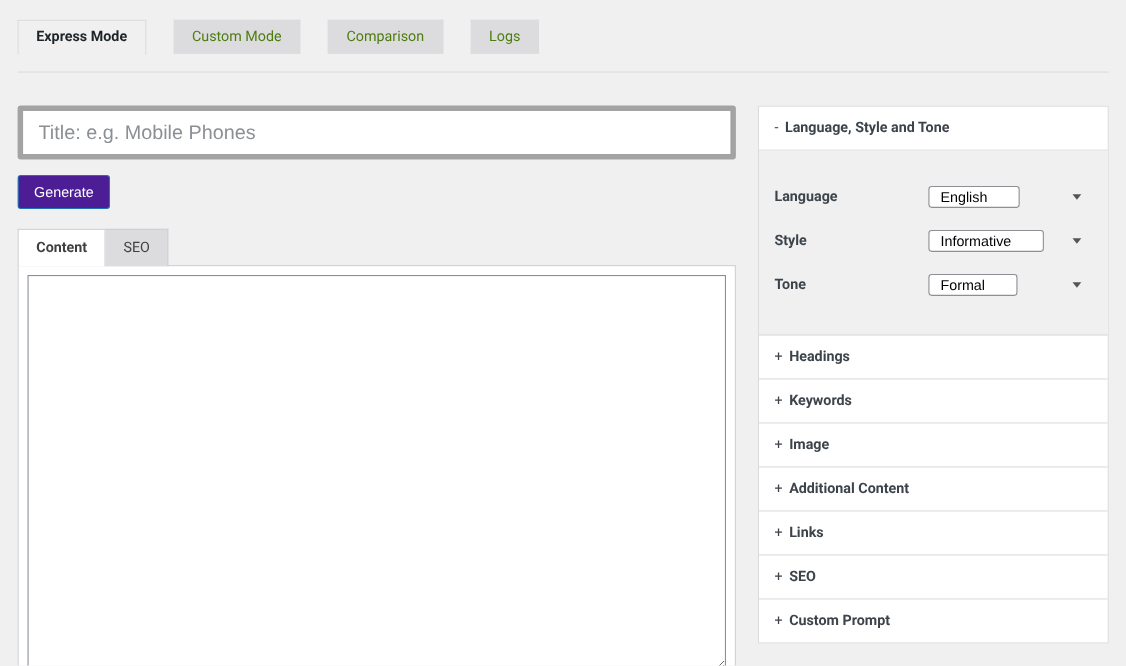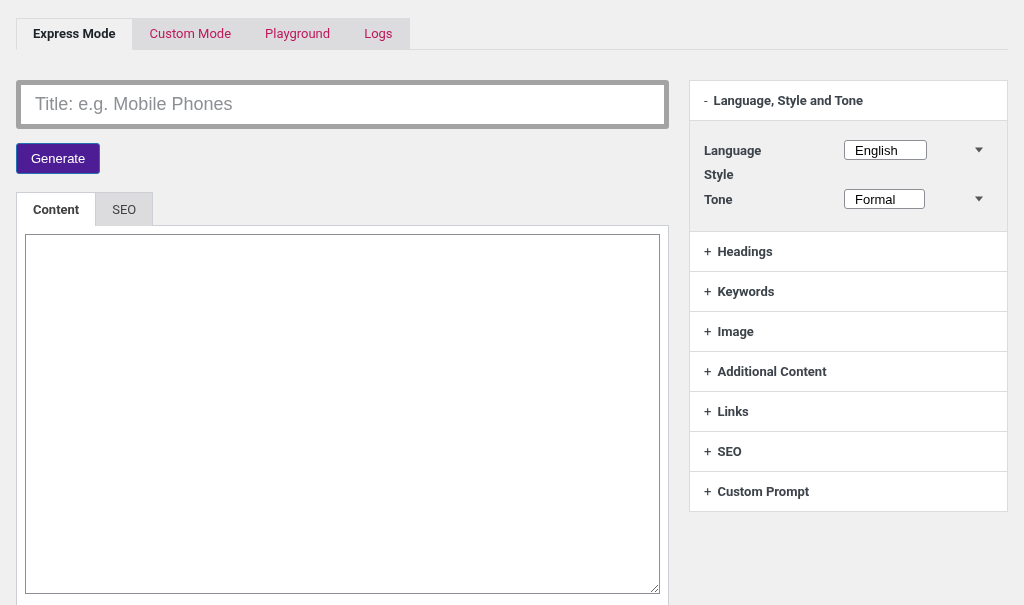--- a/index.html
+++ b/index.html
@@ -11,29 +11,29 @@
       width: 1024px;
       height: 605px;
       overflow: hidden;
     }
     .page {
       padding: 18px 16px;
     }
     
     .top-tabs {
       display: flex;
-      gap: 0;
+      gap: 25px;
       border-bottom: 1px solid #dcdcde;
-      padding-bottom: 0;
+      padding-bottom: 16px;
     }
     .top-tab {
       background: #dcdcde;
       border: 1px solid #dcdcde;
       padding: 8px 16px 9px;
-      color: #be185d;
+      color: #4d7c0f;
       font-weight: 400;
       cursor: pointer;
       border-bottom: none;
       font-size: 13px;
       line-height: 1;
     }
     .top-tab.active {
       background: #f0f0f1;
       border-color: #dcdcde;
       border-bottom: 1px solid #f0f0f1;
@@ -129,21 +129,21 @@
       font-weight: 400;
     }
     .panel-body {
       background: #f0f0f1;
       padding: 12px 14px 15px;
       border-bottom: 1px solid #dcdcde;
     }
     .field-row {
       display: flex;
       align-items: center;
-      margin: 7px 0;
+      margin: 20px 0;
     }
     .field-label {
       width: 140px;
       font-weight: 700;
       font-size: 13px;
     }
     .field-select {
       flex: 1;
       height: 20px;
       background: #fff;
@@ -172,21 +172,21 @@
       pointer-events: none;
     }
   </style>
 </head>
 <body>
 
 <div class="page">
   <div class="top-tabs">
     <div class="top-tab active">Express Mode</div>
     <div class="top-tab">Custom Mode</div>
-    <div class="top-tab">Playground</div>
+    <div class="top-tab">Comparison</div>
     <div class="top-tab">Logs</div>
   </div>
 
   <div class="main-area">
     <div class="left-col">
       <input type="text" class="title-input" placeholder="Title: e.g. Mobile Phones" style="">
       <button class="generate-btn">Generate</button>
 
       <div class="content-tabs">
         <div class="content-tab active">Content</div>
@@ -208,20 +208,25 @@
           <div class="field-row">
             <div class="field-label">Language</div>
             <div class="select-wrap">
               <select class="field-select">
                 <option>English</option>
               </select>
             </div>
           </div>
           <div class="field-row">
             <div class="field-label">Style</div>
+            <div class="select-wrap">
+              <select class="field-select">
+                <option>Informative</option>
+              </select>
+            </div>
           </div>
           <div class="field-row">
             <div class="field-label">Tone</div>
             <div class="select-wrap">
               <select class="field-select">
                 <option>Formal</option>
               </select>
             </div>
           </div>
         </div>

